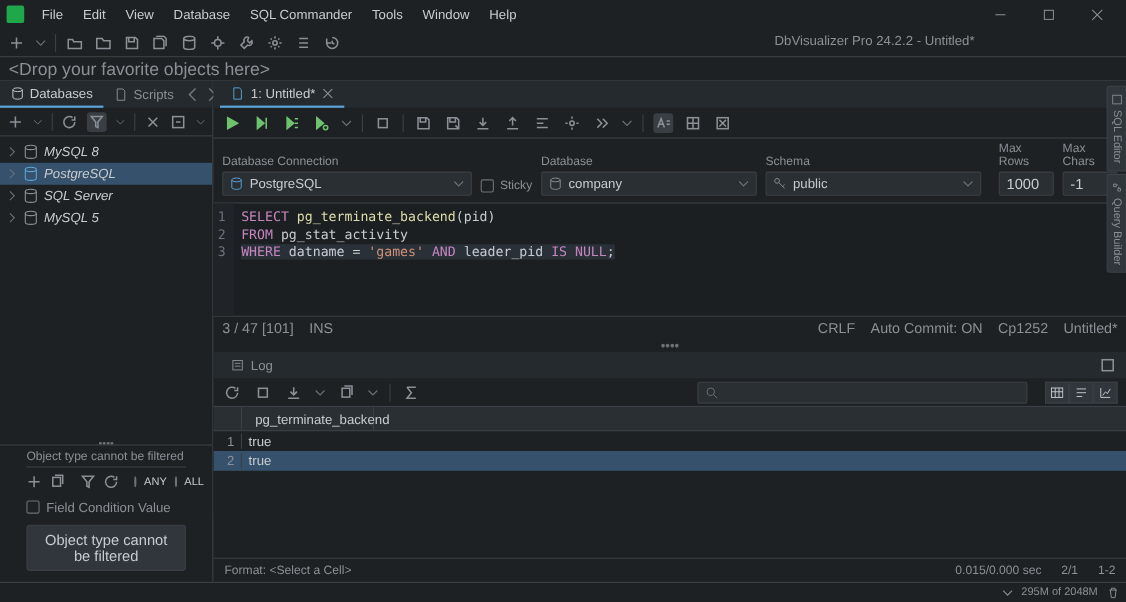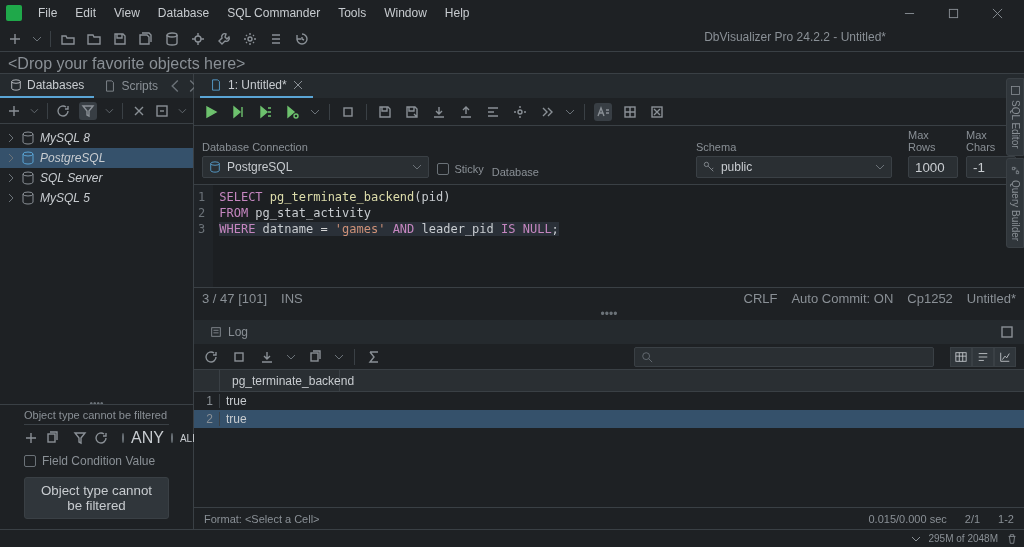--- a/index.html
+++ b/index.html
@@ -368,21 +368,21 @@
                 <path d="M2 2h10L8 7v5l-2-1V7z"></path>
               </svg>
             </div>
           <div class="tb">
               <svg viewBox="0 0 14 14">
                 <path d="M12 7a5 5 0 11-2-4M12 2v3h-3"></path>
               </svg>
             </div>
           <div style="flex:1"></div>
           <span class="radio"></span>
-            <span style="font-size:16px">ANY</span>
+            <span style="font-size:10px">ANY</span>
           <span class="radio"></span>
             <span style="font-size:10px">ALL</span>
         </div>
         <div class="fp-row">
           <span class="check"></span>
           <span>Field Condition Value</span>
         </div>
         <button class="fp-btn">Object type cannot be filtered</button>
       </div>
     </div>
@@ -505,20 +505,30 @@
                 <path d="M1 3l4 4 4-4" fill="none" stroke="currentColor"></path>
               </svg>
           </div>
         </div>
         <div class="sticky-ck">
           <span class="check"></span>
           <span class="plabel">Sticky</span>
         </div>
         <div class="pcol" style="width:200px">
           <span class="plabel">Database</span>
+          <div class="select">
+            <svg width="12" height="12" viewBox="0 0 14 14">
+                <ellipse cx="7" cy="3" rx="5" ry="2" fill="none" stroke="#8a9096"></ellipse>
+                <path d="M2 3v8c0 1 2 2 5 2s5-1 5-2V3" fill="none" stroke="#8a9096"></path>
+              </svg>
+            <span class="sval">company</span>
+            <svg class="dd" viewBox="0 0 10 10">
+                <path d="M1 3l4 4 4-4" fill="none" stroke="currentColor"></path>
+              </svg>
+          </div>
         </div>
         <div class="pcol" style="width:200px">
           <span class="plabel">Schema</span>
           <div class="select">
             <svg width="12" height="12" viewBox="0 0 14 14">
                 <circle cx="4" cy="4" r="2.5" fill="none" stroke="#8a9096"></circle>
                 <path d="M6 6l6 6M10 10l2-2" stroke="#8a9096"></path>
               </svg>
             <span class="sval">public</span>
             <svg class="dd" viewBox="0 0 10 10">

